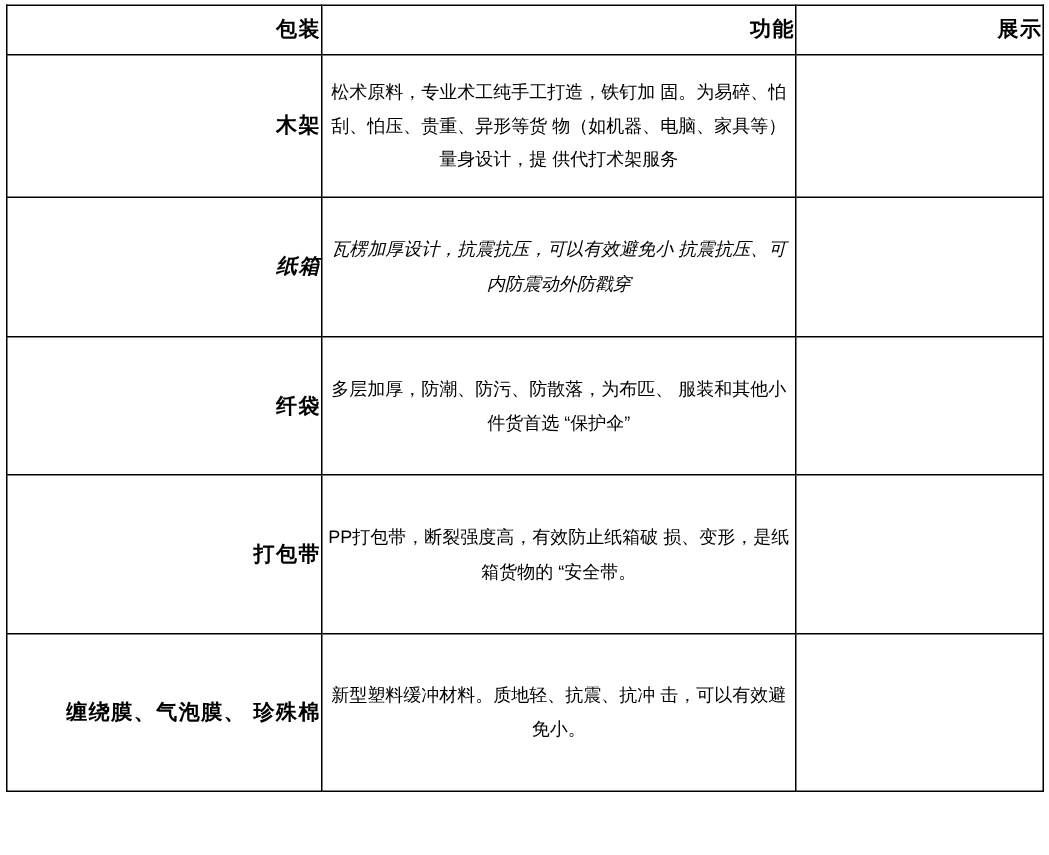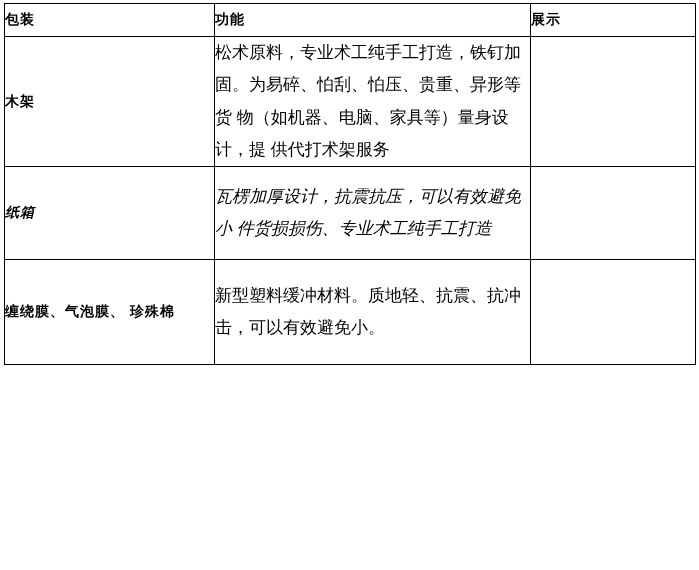--- a/index.html
+++ b/index.html
@@ -32,35 +32,35 @@
     padding: 0;
   }
   col.c-name  { width: 210px; }
   col.c-func  { width: 316px; }
   col.c-show  { width: 165px; }
 
   thead th {
     height: 32px;
     font-size: 14px;
     font-weight: bold;
-    text-align: left;
+    text-align: right;
     letter-spacing: 1px;
   }
   td.name-cell {
-    text-align: left;
+    text-align: right;
     font-size: 14px;
     font-weight: bold;
     letter-spacing: 1px;
     padding: 4px 6px;
   }
   td.func-cell {
-    font-size: 17px;
+    font-size: 12px;
     line-height: 1.9;
     padding: 6px 10px 6px 12px;
-    text-align: left;
+    text-align: center;
   }
   td.show-cell {
     padding: 0;
     text-align: center;
   }
   .img-box {
     width: 163px;
     height: 100%;
     display: block;
     position: relative;
@@ -142,32 +142,59 @@
               
               
               
             </div>
           </div>
         </td>
       </tr>
 
       <tr class="r2">
         <td class="name-cell">纸箱</td>
-        <td class="func-cell">瓦楞加厚设计，抗震抗压，可以有效避免小 件货损损伤、专业术工纯手工打造</td>
+        <td class="func-cell">瓦楞加厚设计，抗震抗压，可以有效避免小 抗震抗压、可内防震动外防戳穿</td>
         <td class="show-cell">
           <div class="img-box">
             <div class="ph cartons">
               <div class="floor"></div>
 
             </div>
           </div>
         </td>
       </tr>
 
-
+      <tr class="r3">
+        <td class="name-cell">纤袋</td>
+        <td class="func-cell">多层加厚，防潮、防污、防散落，为布匹、 服装和其他小件货首选 “保护伞”</td>
+        <td class="show-cell">
+          <div class="img-box">
+            <div class="ph bags">
+              <div class="backwall"></div>
+              <div class="ground"></div>
+
+            </div>
+          </div>
+        </td>
+      </tr>
+
+      <tr class="r4">
+        <td class="name-cell">打包带</td>
+        <td class="func-cell">PP打包带，断裂强度高，有效防止纸箱破 损、变形，是纸箱货物的 “安全带。</td>
+        <td class="show-cell">
+          <div class="img-box">
+            <div class="ph coils">
+              
+              
+              
+              
+            </div>
+          </div>
+        </td>
+      </tr>
 
       <tr class="r5">
         <td class="name-cell">缠绕膜、气泡膜、 珍殊棉</td>
         <td class="func-cell">新型塑料缓冲材料。质地轻、抗震、抗冲 击，可以有效避免小。</td>
         <td class="show-cell">
           <div class="img-box">
             <div class="ph film">
 
               <div class="shadow"></div>
             </div>

